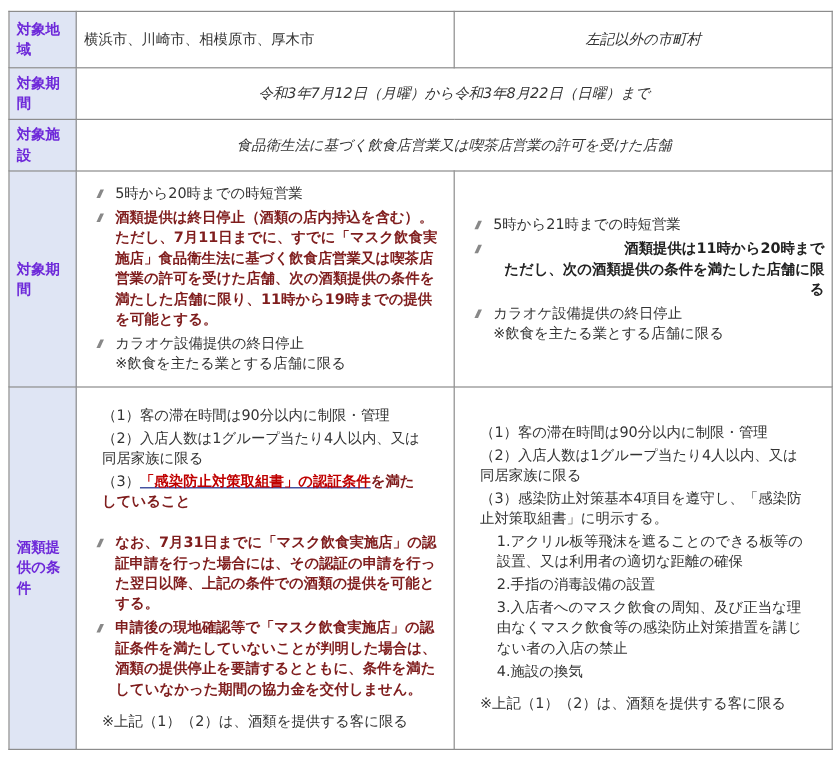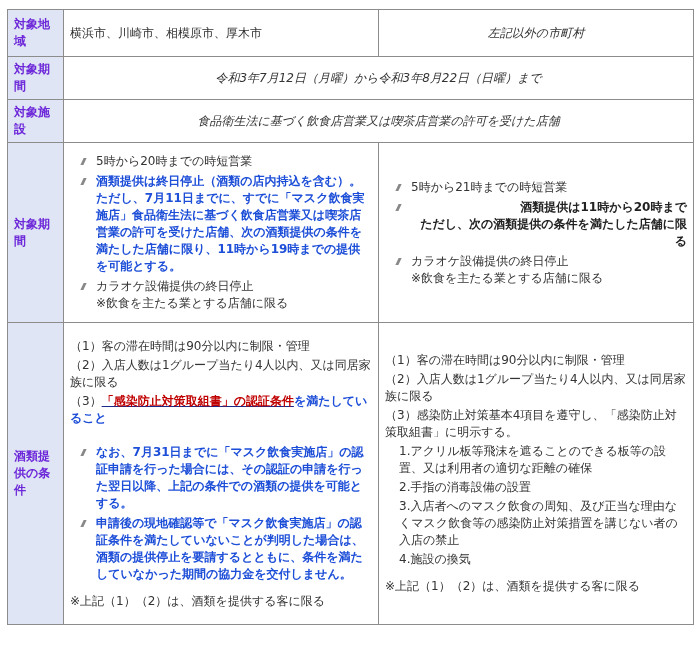--- a/index.html
+++ b/index.html
@@ -4,28 +4,28 @@
 <style>
   html, body { margin:0; padding:0; background:#ffffff; }
   body { width:699px; height:648px; position:relative; overflow:hidden;
          font-family: "DejaVu Sans", "Liberation Sans", sans-serif; color:#333; }
   table.main { position:absolute; left:7px; top:9px; width:686px; border-collapse:collapse;
                table-layout:fixed; font-size:12px; line-height:17px; }
   table.main td, table.main th { border:1px solid #8c8c8c; vertical-align:middle; padding:4px 6px; }
   th.hd { background:#dfe5f4; font-weight:bold; text-align:left; color:#222; height:15px; }
   td.lbl { background:#dfe5f4; font-weight:bold; color:#6d28d9; }
   td.center { text-align:center;font-style:italic; }
-  .red { color:#1d4ed8; font-weight:bold; }
+  .red { color:#7f1d1d; font-weight:bold; }
   .bold { font-weight:bold; color:#222;text-align:right; }
   ul.bl { list-style:none; margin:0; padding:0 0 0 12px; }
   ul.bl li { position:relative; padding-left:14px; margin:3px 0; }
   ul.bl li .bullet { position:absolute; left:0; top:5px; width:3px; height:7px; background:#888;
                      transform:skewX(-25deg); }
   .linkish { color:#c00000; font-weight:bold; text-decoration:underline; text-decoration-color:#1a2a8a; }
-  .para { margin:2px 0; }
+  .para { margin:2px 15px; }
   .indent { padding-left:14px; }
   .note { margin-top:10px; }
 </style>
 </head>
 <body>
 
 <table class="main">
   <colgroup>
     <col style="width:56px">
     <col style="width:315px">

